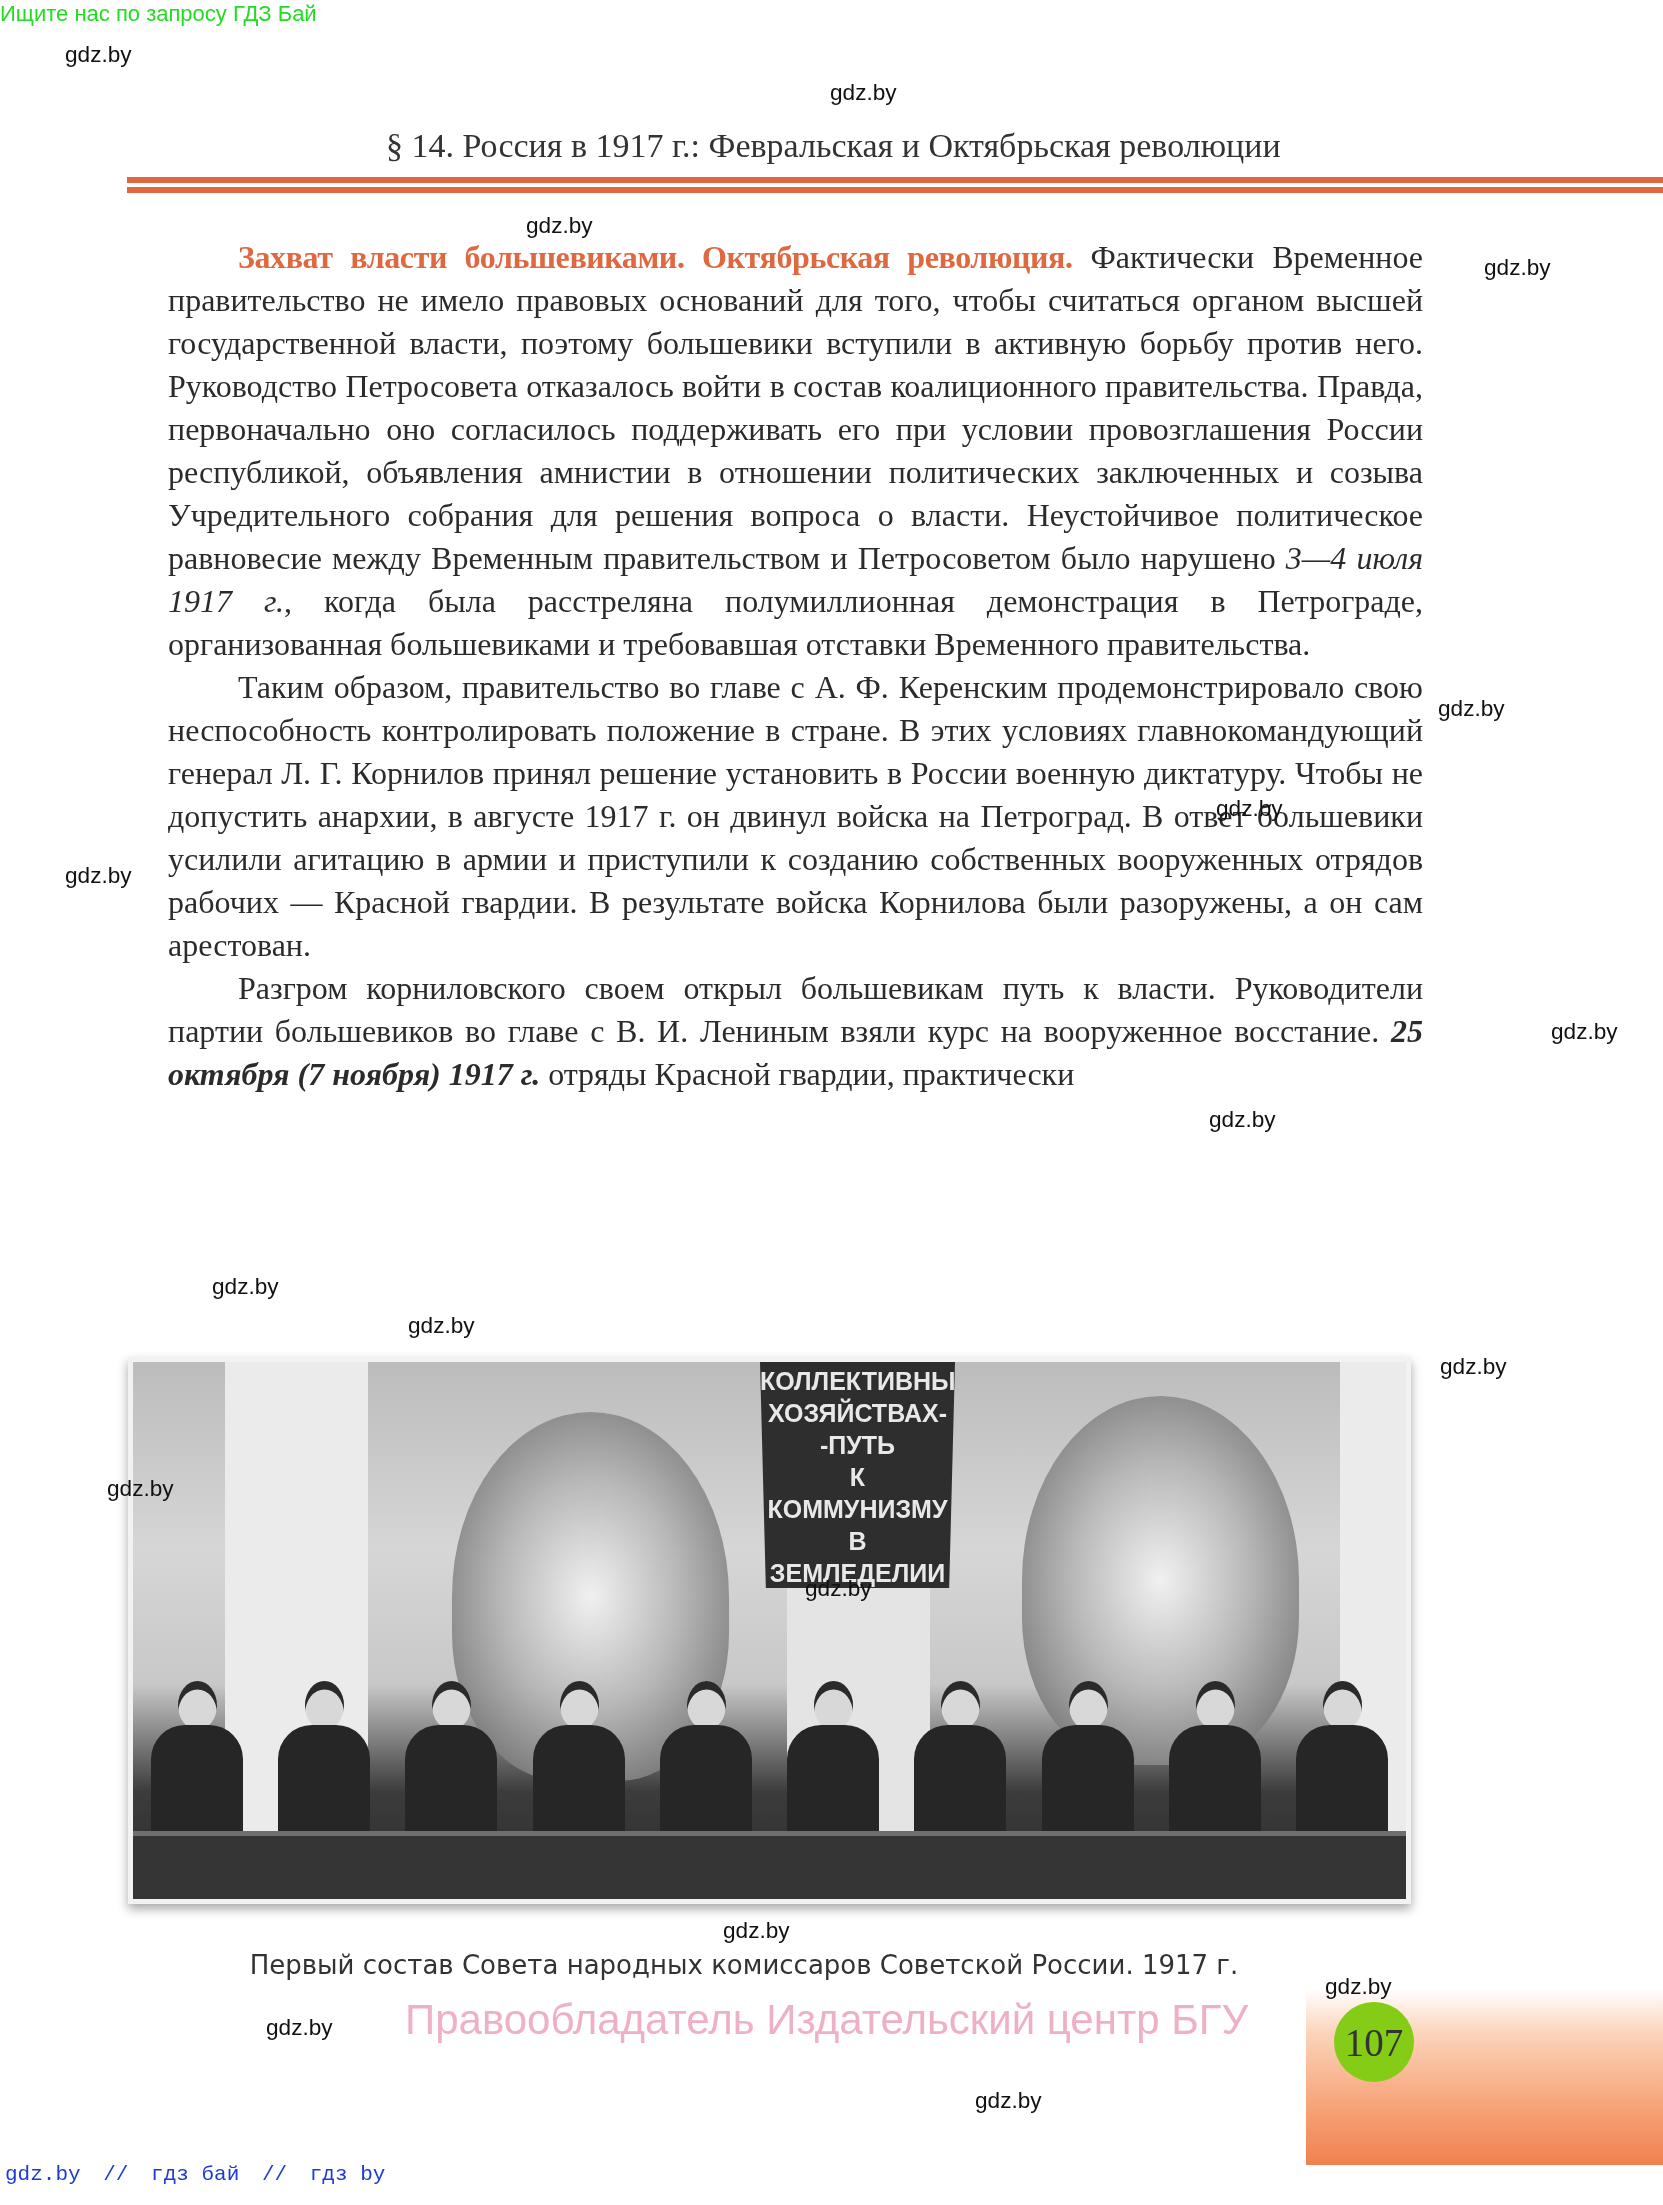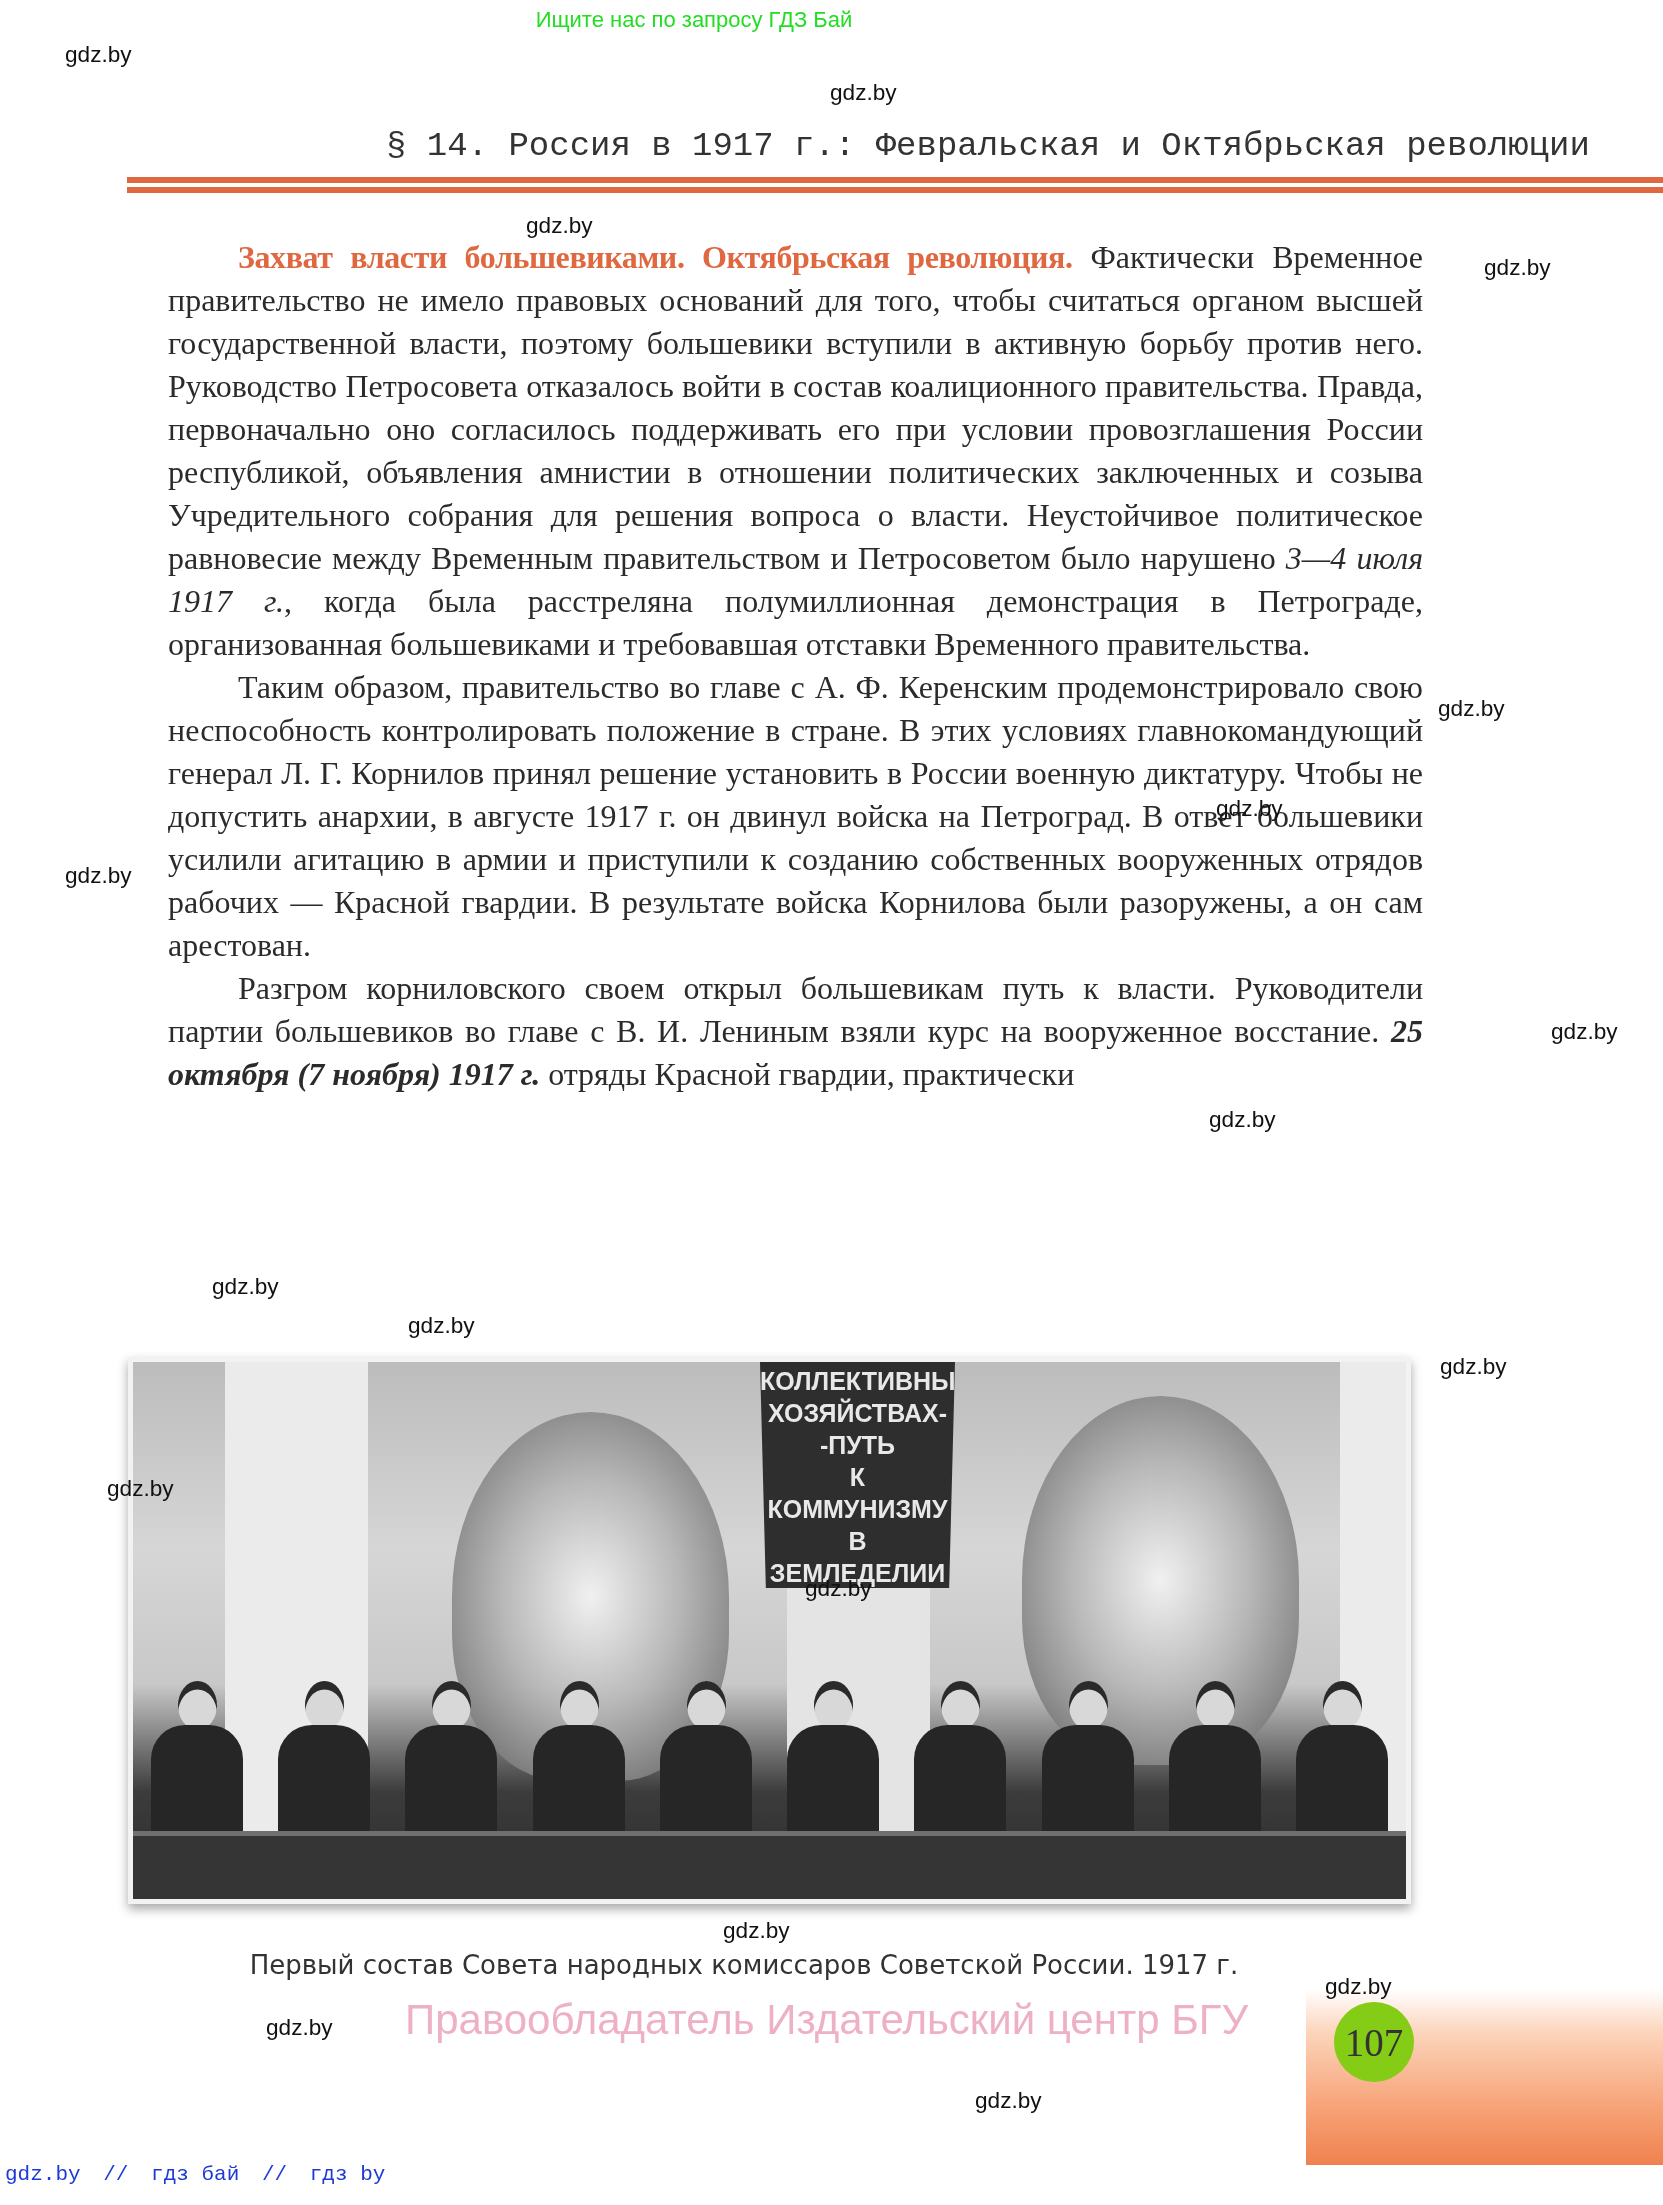--- a/index.html
+++ b/index.html
@@ -1,19 +1,19 @@
 <!DOCTYPE html>
 <html style="font-size:13.4px"><head>
 <meta charset="utf-8">
 <style>
   html, body { margin:0; padding:0; }
   body { width:1664px; height:2205px; position:relative; background:#ffffff; overflow:hidden; font-family:"Liberation Serif", serif; color:#2b2b2b; }
   .wm { position:absolute; font-family:"Liberation Sans", sans-serif; font-size:22.6px; color:#111; white-space:nowrap; line-height:1; }
-  .top-banner { position:absolute; left:0; width:1388px; top:7px; text-align:center; font-family:"Liberation Sans", sans-serif; font-size:22px; color:#22dd22; }
-  .chapter-title { position:absolute; left:386px; top:127px; font-family:Liberation Mono, monospace; font-size:34px; color:#333; white-space:nowrap; }
+  .top-banner { position:absolute; left:0; width:1388px; top:1px; font-family:"Liberation Sans", sans-serif; font-size:22px; color:#22dd22; }
+  .chapter-title { position:absolute; left:386px; top:127px; font-family:Liberation Serif, serif; font-size:34px; color:#333; white-space:nowrap; }
   .rule { position:absolute; left:127px; right:0; height:5.9px; background:#e06840; }
   .body-text { position:absolute; left:128px; width:1295px; top:236px; font-size:32px; line-height:43px; text-align:justify; }
   .body-text p { margin:0; }
   .body-text p.indent { text-indent:70px;margin-left:40px; }
   .heading-red { color:#e06840; font-weight:bold; letter-spacing:-0.4px; }
   .ital { font-style:italic; }
   .bold-ital { font-style:italic; font-weight:bold; }
   .photo-frame { position:absolute; left:128px; top:1357px; width:1283px; height:547px; background:#f2f2f2; box-shadow:0 5px 10px rgba(0,0,0,0.35); padding:5px; box-sizing:border-box; }
   .photo { position:relative; width:100%; height:100%; overflow:hidden; background:linear-gradient(180deg,#bcbcbc 0%,#d6d6d6 35%,#c8c8c8 60%,#3c3c3c 80%,#2a2a2a 100%); }
   .pillar { position:absolute; top:0; height:100%; background:#ebebeb; }

